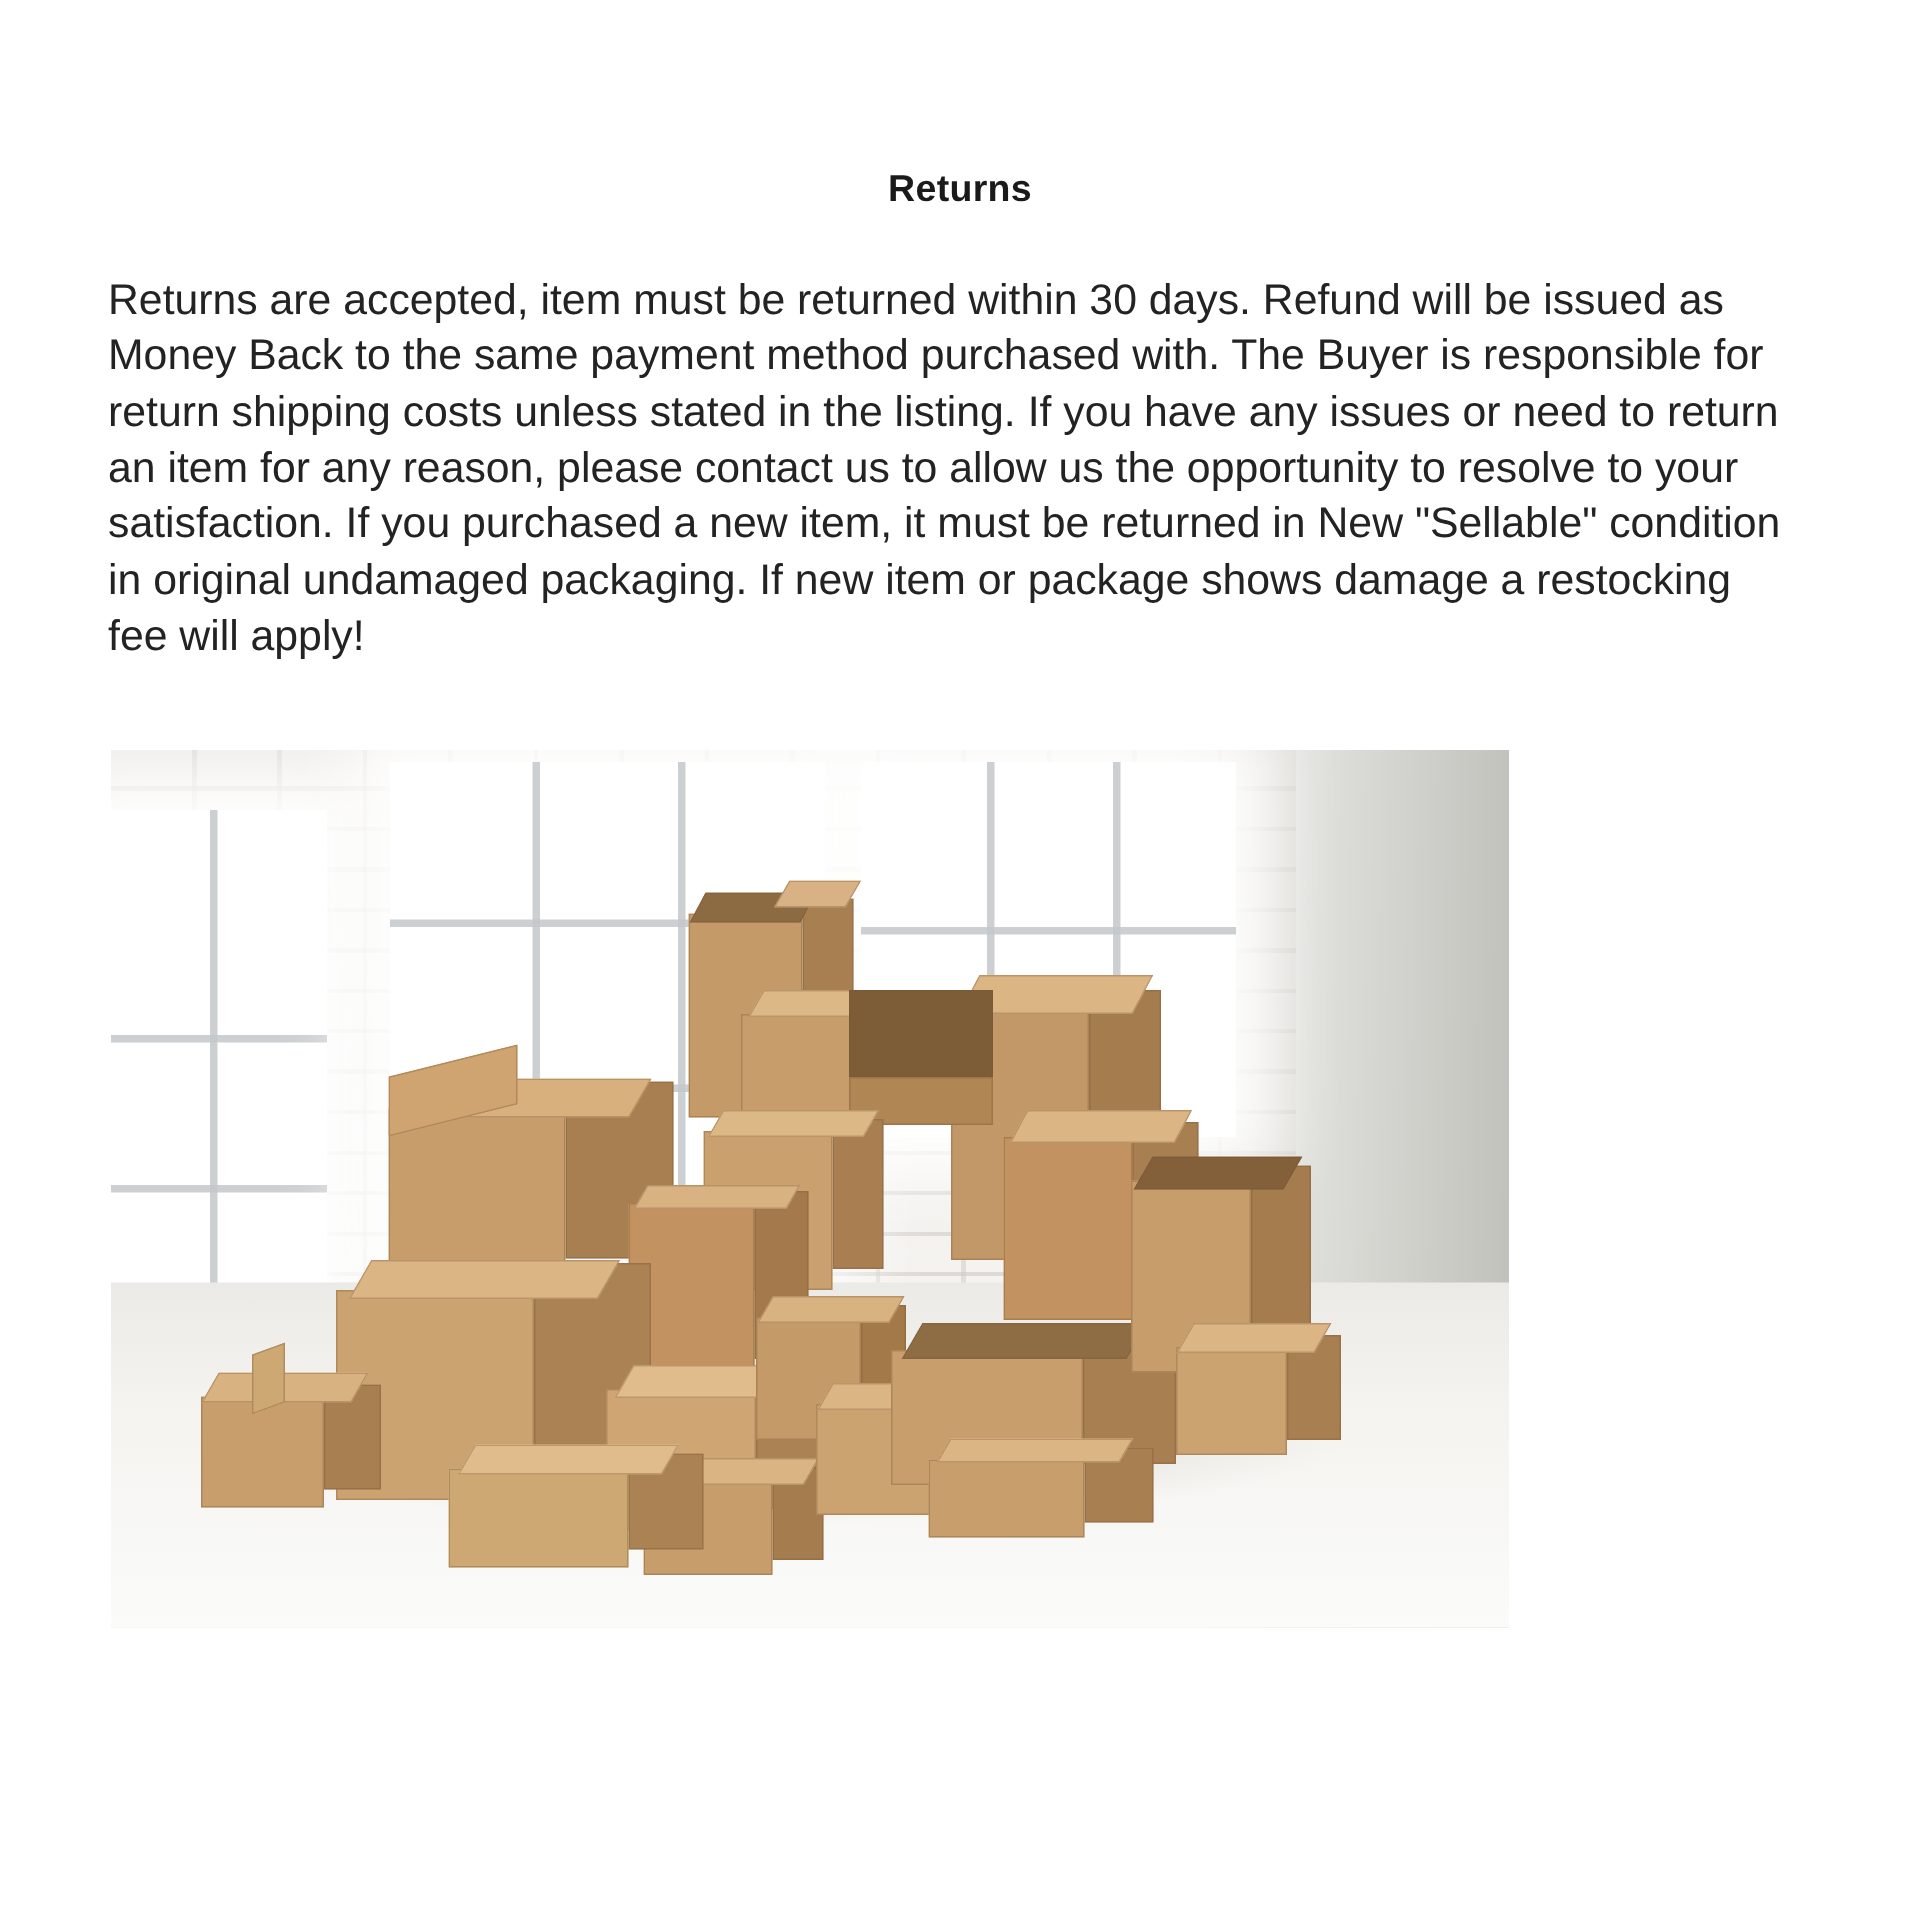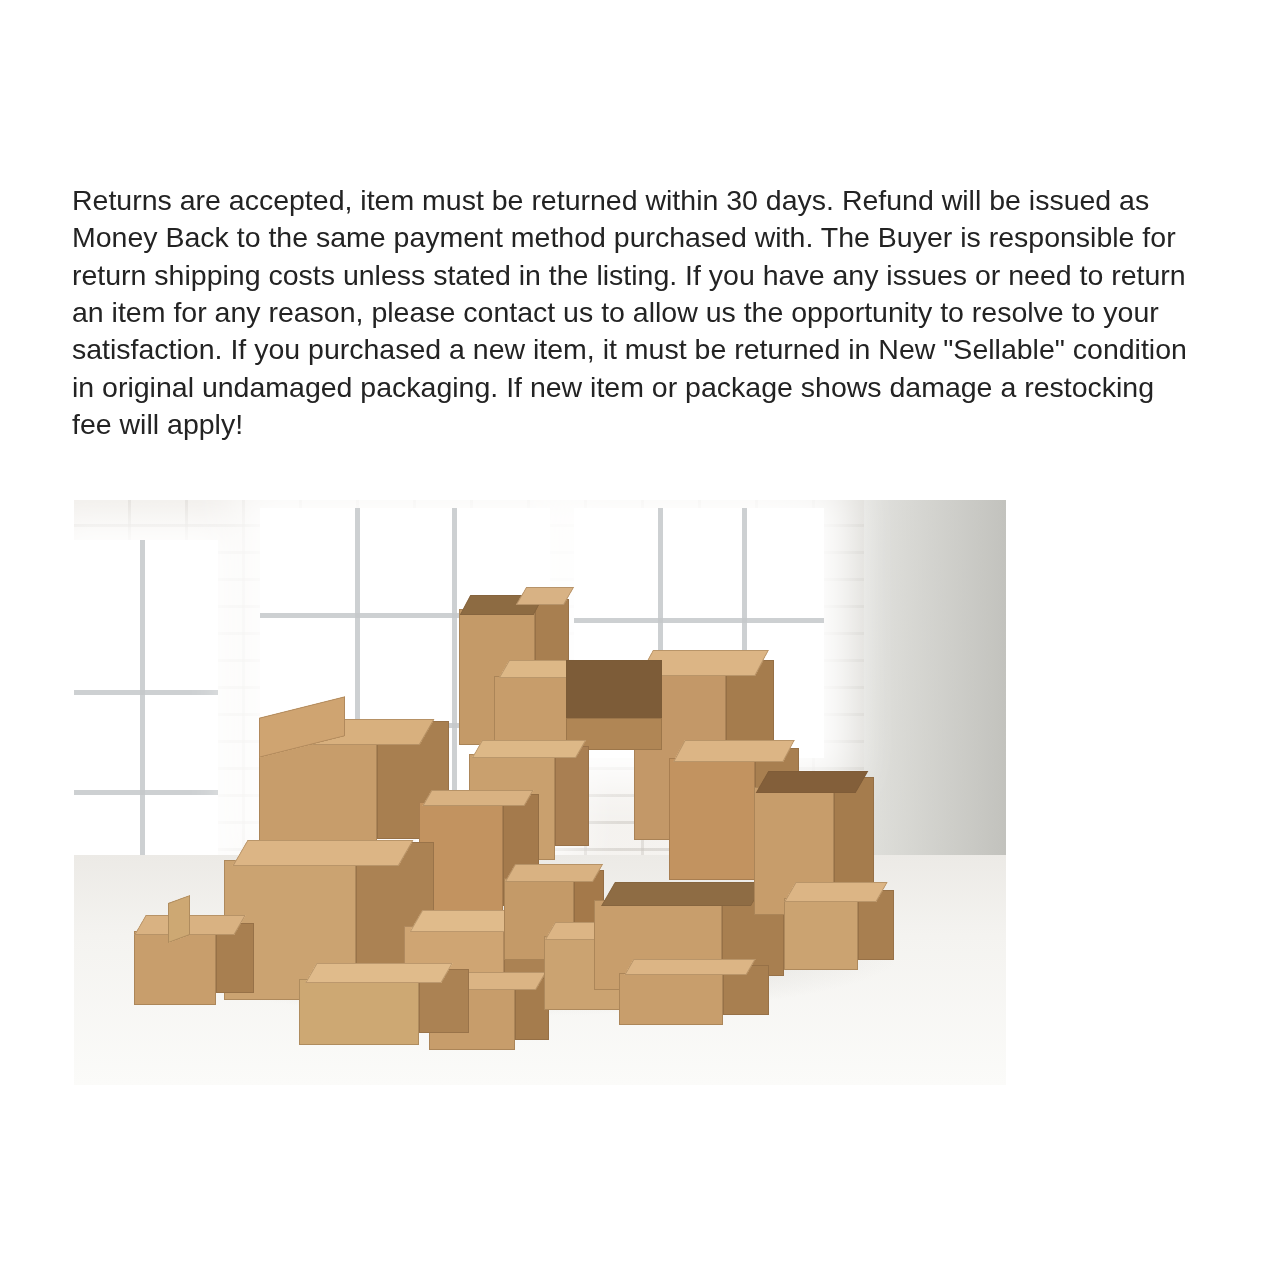--- a/index.html
+++ b/index.html
@@ -118,20 +118,21 @@
     position: absolute;
     box-sizing: border-box;
   }
   .edge { box-shadow: inset 0 0 0 1px rgba(120,90,55,0.35); }
 </style>
 </head>
 <body>
 
 <div class="page">
 
+  <div class="doc-title">Returns</div>
 
   <div class="doc-body">Returns are accepted, item must be returned within 30 days. Refund will be issued as Money Back to the same payment method purchased with. The Buyer is responsible for return shipping costs unless stated in the listing. If you have any issues or need to return an item for any reason, please contact us to allow us the opportunity to resolve to your satisfaction. If you purchased a new item, it must be returned in New "Sellable" condition in original undamaged packaging. If new item or package shows damage a restocking fee will apply!</div>
 
   <div class="photo-frame">
     <div class="scene">
 
       <div class="brick"></div>
       <div class="wall-right"></div>
 
       <div class="window win-a">

